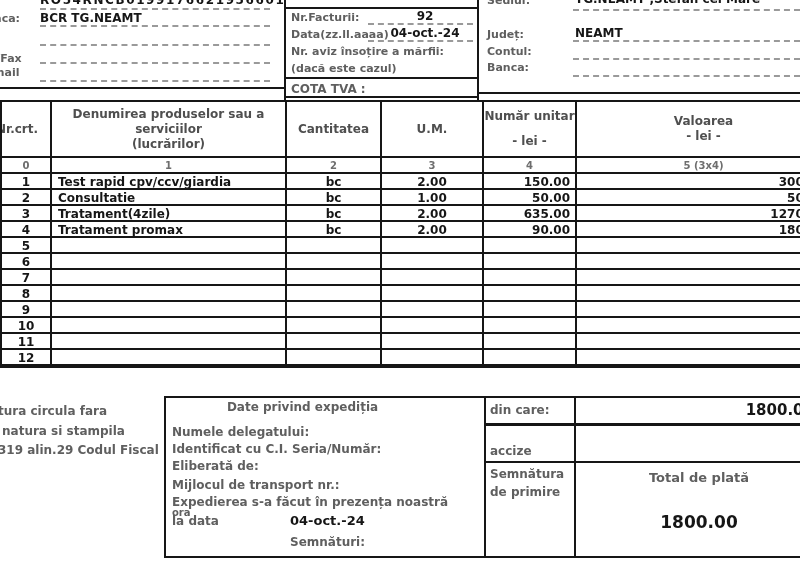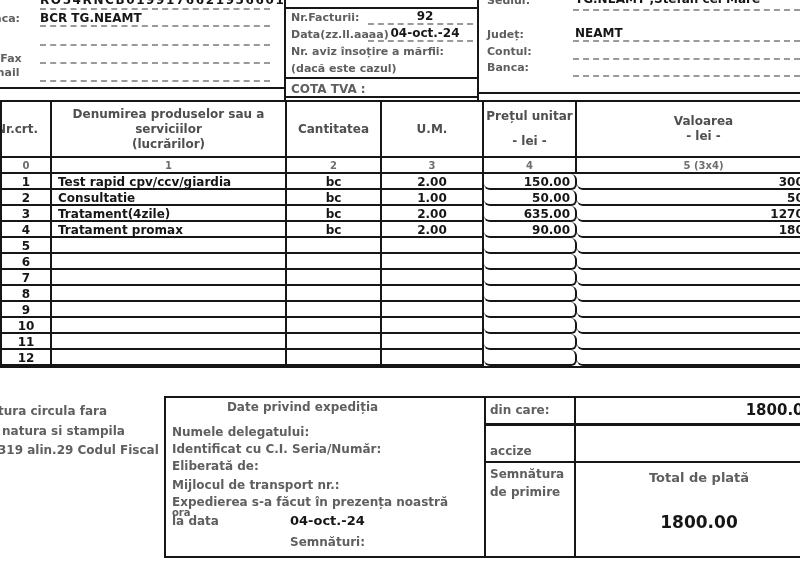--- a/index.html
+++ b/index.html
@@ -18,21 +18,21 @@
        border:2px solid #161616;box-sizing:border-box;background:#fff;}
   .tbl .c{border-right:2px solid #161616;border-bottom:2px solid #161616;
           box-sizing:border-box;overflow:hidden;}
   .hc{height:56px;display:flex;flex-direction:column;align-items:center;justify-content:center;
       color:#4f4f4f;font-weight:700;font-size:12px;text-align:center;line-height:15px;}
   .hc .gap{height:10px;}
   .nc{height:16px;color:#6e6e6e;font-weight:700;font-size:10px;text-align:center;line-height:15px;}
   .dc{height:16px;font-size:12px;font-weight:700;color:#161616;line-height:16px;white-space:nowrap;}
   .dc.name{padding-left:6px;text-align:left;}
   .dc.ctr{text-align:center;}
-  .dc.rt{text-align:right;padding-right:5px;border-radius:6px;}
+  .dc.rt{text-align:right;padding-right:5px;}
 </style>
 </head>
 <body>
 
 <div class="page">
 
   <div class="abs vline" style="left:284px;top:0;height:100px;"></div>
   <div class="abs vline" style="left:477px;top:0;height:100px;"></div>
   <div class="abs hline" style="left:0;top:87px;width:286px;"></div>
   <div class="abs hline" style="left:477px;top:92px;width:323px;"></div>
@@ -80,21 +80,21 @@
       <div>Denumirea produselor sau a serviciilor</div>
       <div>(lucrărilor)</div>
     </div>
     <div class="c hc">
         <div>Cantitatea</div>
       </div>
     <div class="c hc">
         <div>U.M.</div>
       </div>
     <div class="c hc">
-      <div>Prețul unitar</div>
+      <div>Număr unitar</div>
       <div class="gap"></div>
       <div>- lei -</div>
     </div>
     <div class="c hc">
       <div>Valoarea</div>
       <div>- lei -</div>
     </div>
 
     <div class="c nc">0</div>
     <div class="c nc">1</div>

